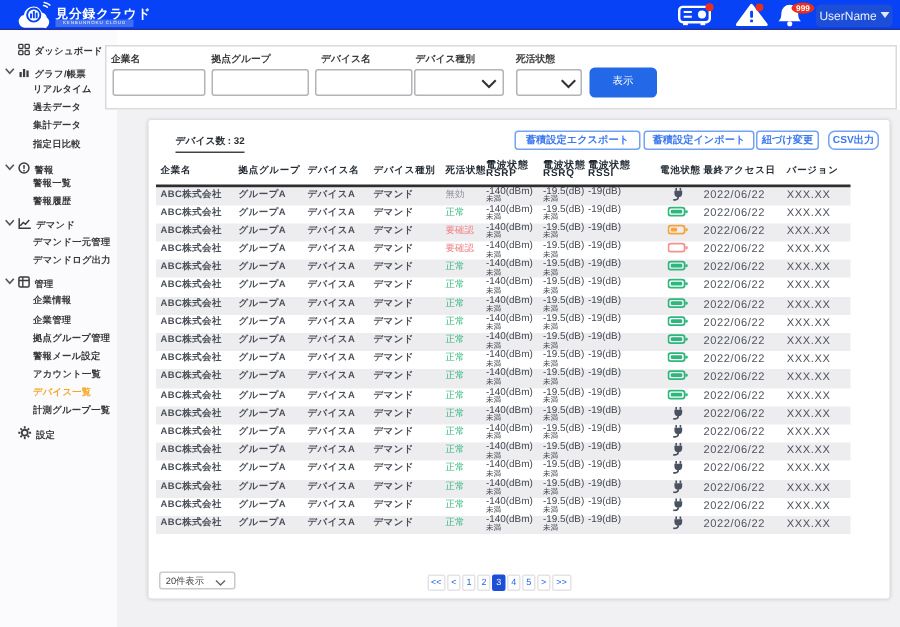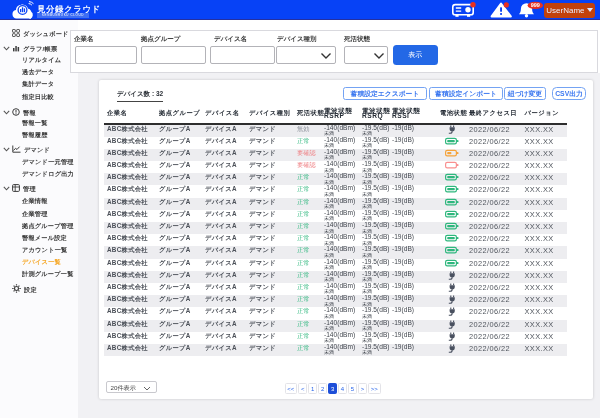--- a/index.html
+++ b/index.html
@@ -3,21 +3,21 @@
 <style>
 *{margin:0;padding:0;box-sizing:border-box}
 html,body{width:600px;height:418px;overflow:hidden}
 body{font-family:"Liberation Sans",sans-serif;background:#f1f1f4;position:relative}
 #page{position:absolute;left:0;top:0;width:600px;height:418px}
 .abs{position:absolute}
 
 #hdr{left:0;top:0;width:600px;height:20px;background:#0742f6;border-bottom:1.5px solid #25309f}
 #ttl{left:37px;top:3.5px;color:#fff;font-weight:bold;font-size:8.5px;letter-spacing:.5px}
 #sub{left:37px;top:13px;width:52px;height:4.5px;background:#3f6ef3;color:#fff;font-size:3px;letter-spacing:.6px;text-align:center;line-height:4.5px}
-#unbtn{left:544px;top:2.5px;width:51px;height:15px;background:#c2410c;border-radius:3px;color:#e8efff;font-size:8px;text-align:center;line-height:15px}
+#unbtn{left:544px;top:2.5px;width:51px;height:15px;background:#1d4ed8;border-radius:3px;color:#e8efff;font-size:8px;text-align:center;line-height:15px}
 
 #whiteband{left:0;top:20px;width:600px;height:53px;background:#fff}
 #sidebar{left:0;top:20px;width:78px;height:398px;background:#fbfbfd}
 .sb{position:absolute;font-size:6.2px;color:#373737;white-space:nowrap;line-height:7.5px;font-weight:bold;letter-spacing:.2px}
 .sb .ic{display:inline-block;vertical-align:-1px;margin-right:3px}
 .sbsub{left:22px}
 .sbgrp{left:12px}
 .chev{position:absolute;font-size:7px;color:#555;left:3px}
 .active{color:#f5a623}
 

